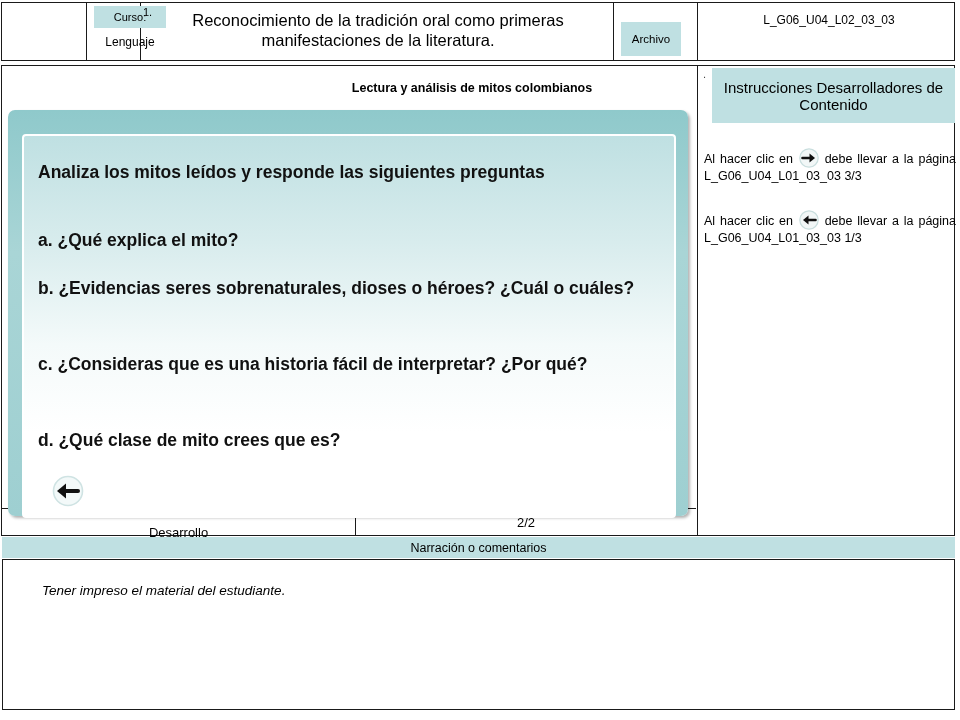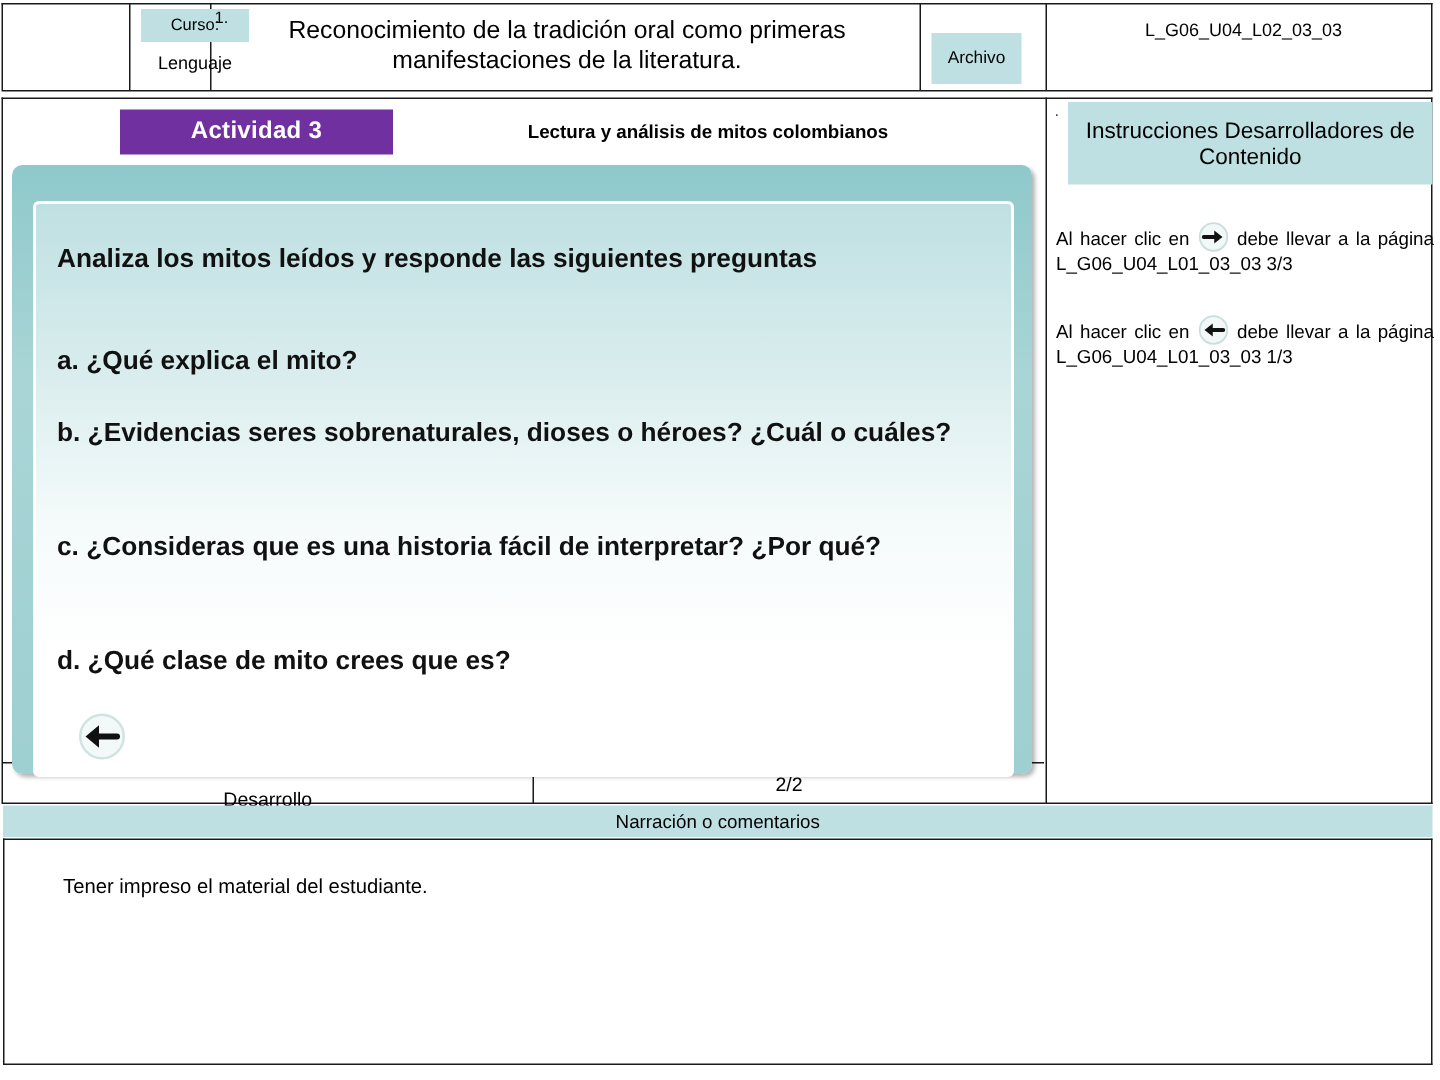--- a/index.html
+++ b/index.html
@@ -77,21 +77,21 @@
   
   #foot-desarrollo{position:absolute;left:2px;top:510px;width:353px;height:24px;
                    display:flex;align-items:center;justify-content:center;font-size:13px;margin-top:10px;}
   #foot-page{position:absolute;left:356px;top:510px;width:340px;height:24px;
              display:flex;align-items:center;justify-content:center;font-size:13px;}
 
   #narr-band{position:absolute;left:2px;top:537px;width:953px;height:21px;
              background:#bfe0e2;display:flex;align-items:center;justify-content:center;
              font-size:12.5px;}
 
-  #note-text{position:absolute;left:42px;top:583px;width:800px;font-size:13.5px;}
+  #note-text{position:absolute;left:42px;top:583px;width:800px;font-size:13.5px;font-style:italic;}
 </style>
 </head>
 <body>
 
 <div class="page">
 
   <div class="hline" style="left:1px;top:2px;width:954px;"></div>
   <div class="hline" style="left:1px;top:60px;width:954px;"></div>
   <div class="hline" style="left:1px;top:65px;width:954px;"></div>
   <div class="hline" style="left:2px;top:508px;width:694px;"></div>
@@ -118,21 +118,20 @@
   <div id="curso-chip" class="tealchip">Curso:</div>
   <div id="lenguaje-txt">Lenguaje</div>
 
   <div id="hdr-num">1.</div>
   <div id="hdr-title">Reconocimiento de la tradición oral como primeras manifestaciones de la literatura.</div>
 
   <div id="archivo-chip" class="tealchip">Archivo</div>
 
   <div id="hdr-code">L_G06_U04_L02_03_03</div>
 
-  <div id="act-badge">Actividad 3</div>
   <div id="act-sub">Lectura y análisis de mitos colombianos</div>
 
   <div id="instr-dot">.</div>
   <div id="instr-head">Instrucciones Desarrolladores de Contenido</div>
 
   <div class="instr-block" id="instr-1">
     <span>Al hacer clic en</span>
     <span class="inline-arrow">
       <svg width="22" height="20" viewBox="0 0 22 20">
         <circle cx="11" cy="10" r="9.2" fill="#f2f7f7" stroke="#c9dede" stroke-width="1.2"></circle>

